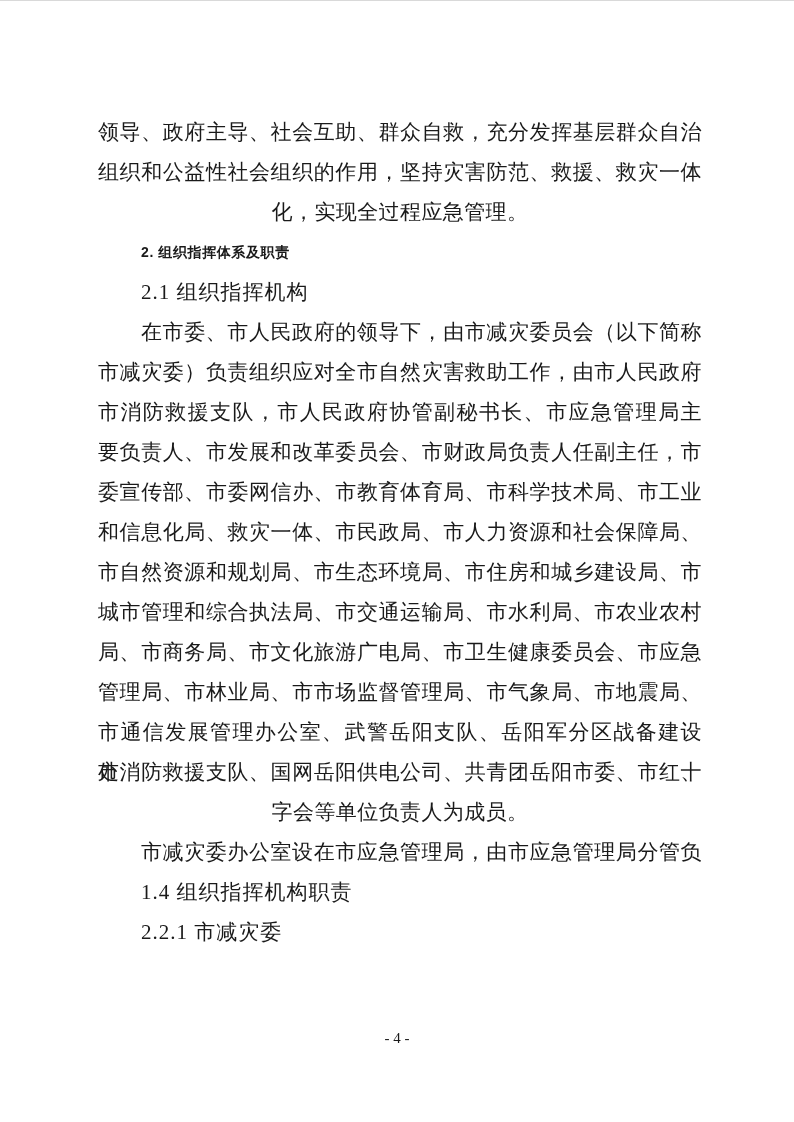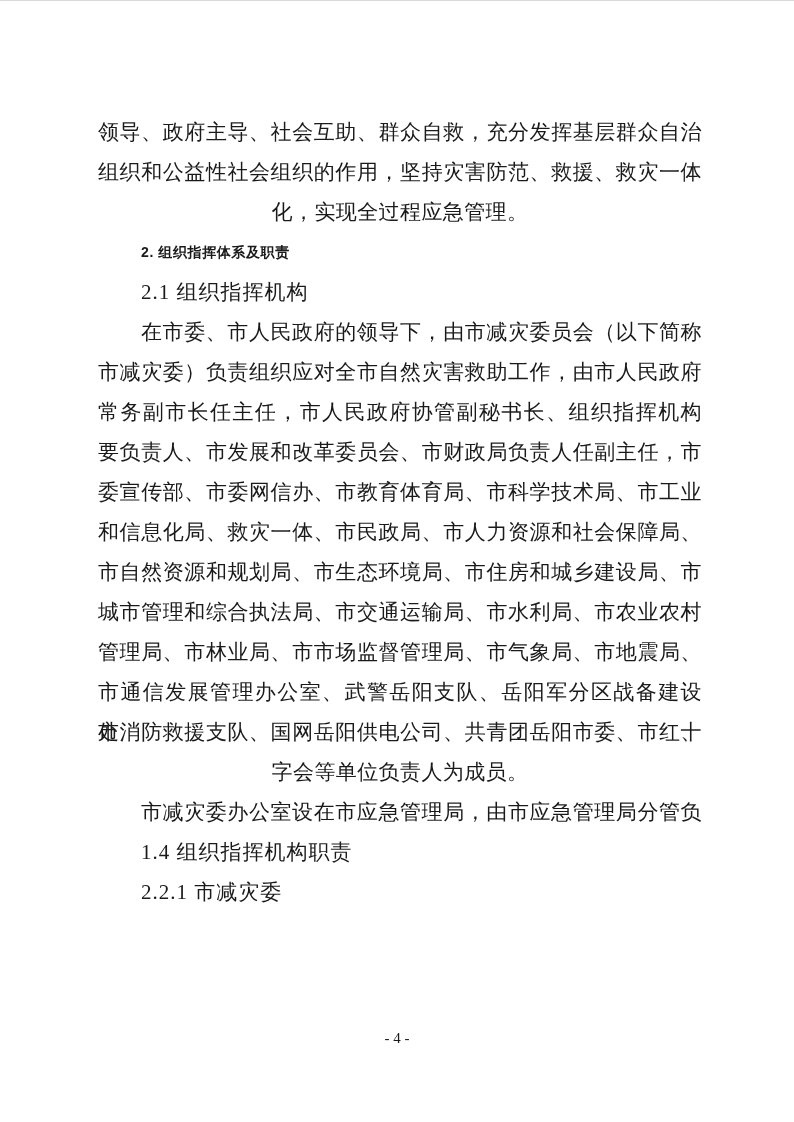--- a/index.html
+++ b/index.html
@@ -75,26 +75,27 @@
     <div class="line full">领导、政府主导、社会互助、群众自救，充分发挥基层群众自治</div>
     <div class="line full">组织和公益性社会组织的作用，坚持灾害防范、救援、救灾一体</div>
     <div class="line end">化，实现全过程应急管理。</div>
 
     <div class="line h1">2. 组织指挥体系及职责</div>
 
     <div class="line h2">2.1 组织指挥机构</div>
 
     <div class="line full ind">在市委、市人民政府的领导下，由市减灾委员会（以下简称</div>
     <div class="line full">市减灾委）负责组织应对全市自然灾害救助工作，由市人民政府</div>
-    <div class="line full">常务副市长任主任，市人民政府协管副秘书长、组织指挥机构</div>
+    <div class="line full">市消防救援支队，市人民政府协管副秘书长、市应急管理局主</div>
     <div class="line full">要负责人、市发展和改革委员会、市财政局负责人任副主任，市</div>
     <div class="line full">委宣传部、市委网信办、市教育体育局、市科学技术局、市工业</div>
     <div class="line full">和信息化局、救灾一体、市民政局、市人力资源和社会保障局、</div>
     <div class="line full">市自然资源和规划局、市生态环境局、市住房和城乡建设局、市</div>
     <div class="line full">城市管理和综合执法局、市交通运输局、市水利局、市农业农村</div>
+    <div class="line full">局、市商务局、市文化旅游广电局、市卫生健康委员会、市应急</div>
     <div class="line full">管理局、市林业局、市市场监督管理局、市气象局、市地震局、</div>
     <div class="line full">市通信发展管理办公室、武警岳阳支队、岳阳军分区战备建设处、</div>
     <div class="line full">市消防救援支队、国网岳阳供电公司、共青团岳阳市委、市红十</div>
     <div class="line end">字会等单位负责人为成员。</div>
 
     <div class="line full ind">市减灾委办公室设在市应急管理局，由市应急管理局分管负</div>
 
     <div class="line h2">1.4 组织指挥机构职责</div>
 
     <div class="line h2">2.2.1 市减灾委</div>

